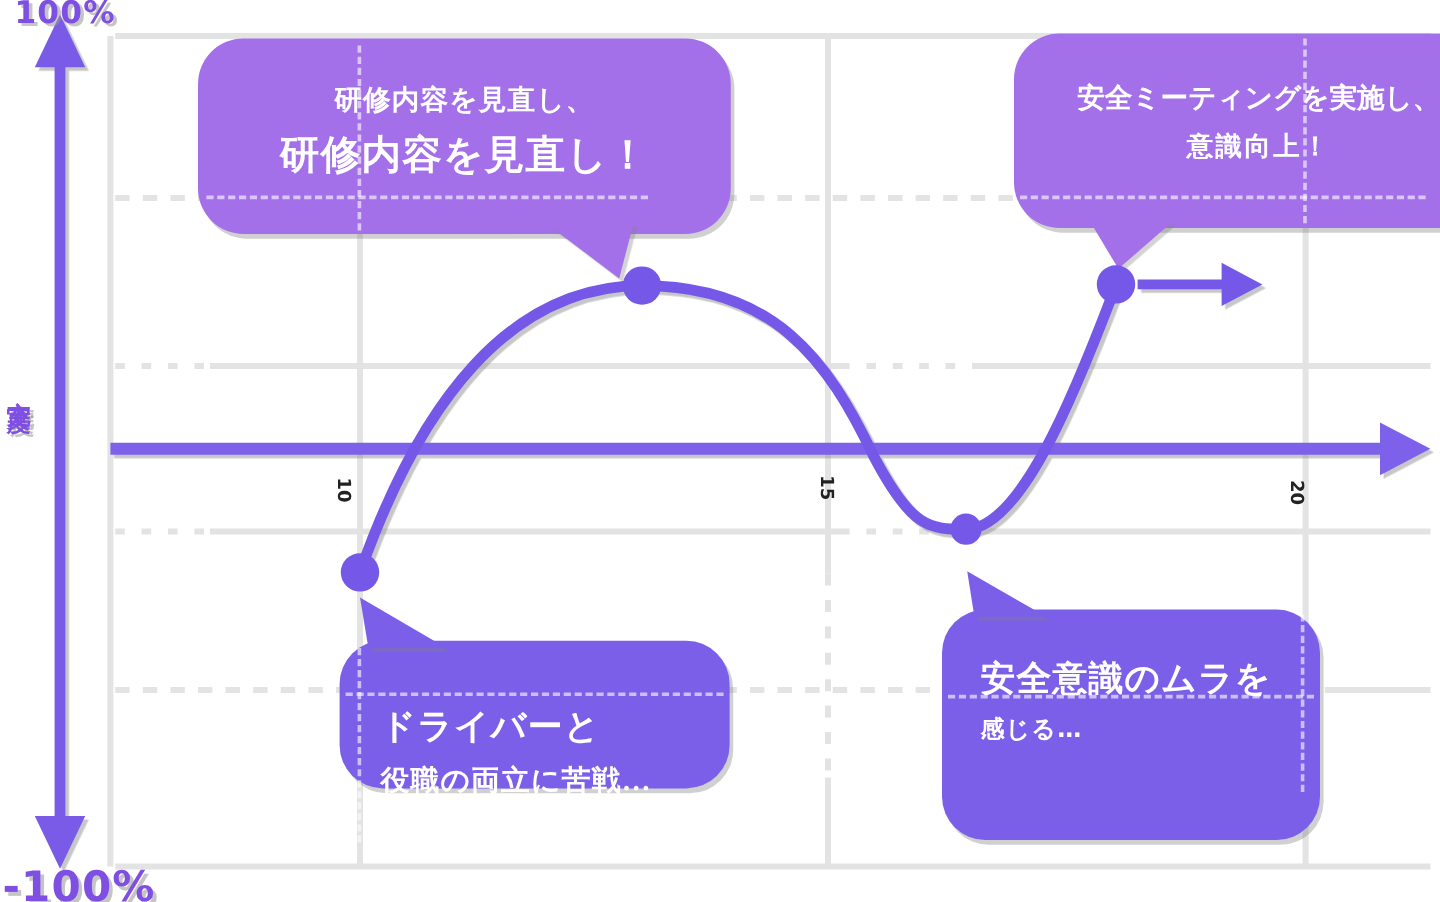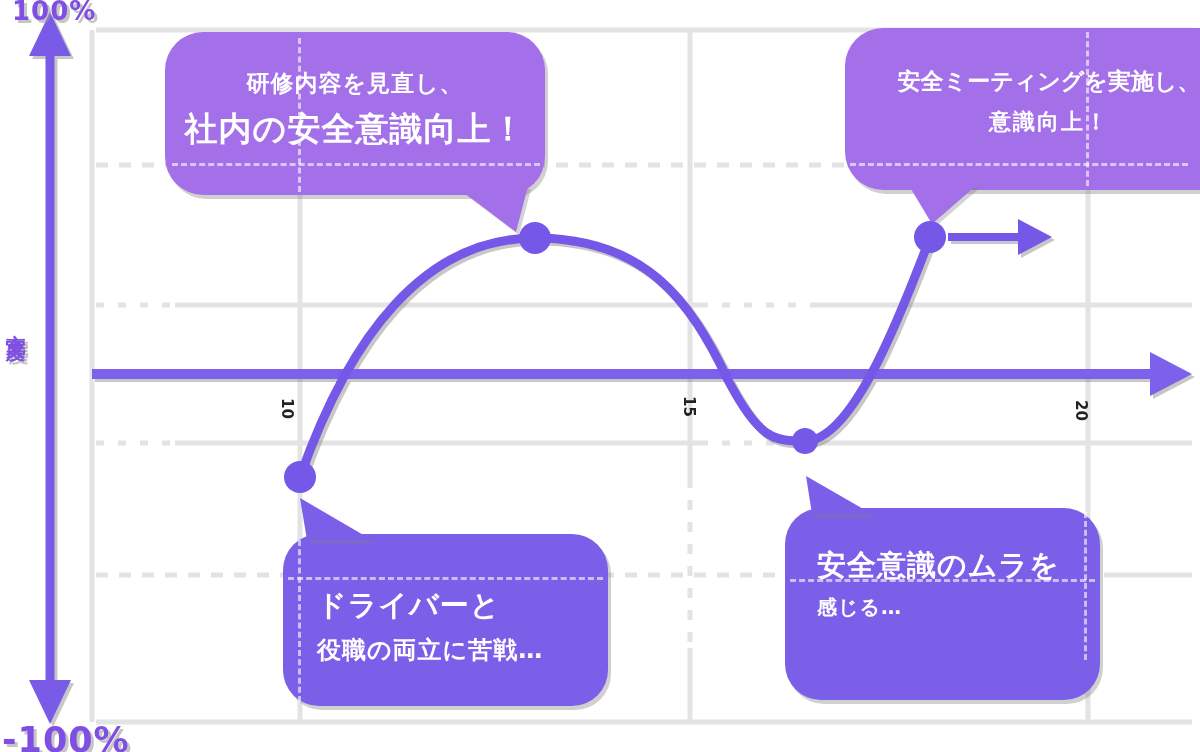--- a/index.html
+++ b/index.html
@@ -14,29 +14,29 @@
   
   .bubble{
     position:absolute;color:#ffffff;font-weight:bold;
     box-shadow:3px 4px 0 rgba(120,120,120,0.35);
   }
   .bubble.top{background:#a470ea;border-radius:38px;text-align:center;}
   .bubble.bottom{background:#7b5fe9;border-radius:36px;text-align:left;}
   .bubble .l1{display:block;}
   .bubble .l2{display:block;}
 
-  #bubble-train{left:165px;top:32px;width:380px;height:163px;}
+  #bubble-train{left:165px;top:32px;width:444px;height:163px;}
   #bubble-train .l1{font-size:23px;margin-top:36px;letter-spacing:1px;}
   #bubble-train .l2{font-size:33px;margin-top:8px;letter-spacing:1px;}
 
   #bubble-meeting{left:845px;top:28px;width:408px;height:162px;}
   #bubble-meeting .l1{font-size:23px;margin-top:38px;}
   #bubble-meeting .l2{font-size:22px;margin-top:10px;letter-spacing:2px;}
 
-  #bubble-driver{left:283px;top:534px;width:325px;height:172px;}
+  #bubble-driver{left:283px;top:534px;width:325px;height:123px;font-family:Liberation Serif, serif;}
   #bubble-driver .l1{font-size:29px;margin:52px 0 0 34px;letter-spacing:1px;}
   #bubble-driver .l2{font-size:24px;margin:8px 0 0 34px;letter-spacing:1px;}
 
   #bubble-mura{left:785px;top:508px;width:315px;height:192px;}
   #bubble-mura .l1{font-size:29px;margin:38px 0 0 32px;letter-spacing:1px;}
   #bubble-mura .l2{font-size:20px;margin:8px 0 0 32px;letter-spacing:1px;}
 
   
   .wdash-h{position:absolute;border-top:3px dashed rgba(255,255,255,0.6);height:0;}
   .wdash-v{position:absolute;border-left:3px dashed rgba(255,255,255,0.6);width:0;}
@@ -106,21 +106,21 @@
              C 645 238, 690 300, 728 380
              C 760 441, 775 441, 805 441
              C 850 441, 895 330, 928 243" stroke="#7558e8" stroke-width="9" fill="none" stroke-linecap="round"></path>
 
     <line x1="948" y1="237" x2="1024" y2="237" stroke="#7558e8" stroke-width="8"></line>
     <polygon points="1052,237 1018,219 1018,255" fill="#7558e8"></polygon>
   </svg>
 
   <div class="bubble top" id="bubble-train">
     <span class="l1">研修内容を見直し、</span>
-    <span class="l2">社内の安全意識向上！</span>
+    <span class="l2">研修内容を見直し！</span>
   </div>
   <div class="bubble top" id="bubble-meeting">
     <span class="l1">安全ミーティングを実施し、</span>
     <span class="l2">意識向上！</span>
   </div>
   <div class="bubble bottom" id="bubble-driver">
     <span class="l1">ドライバーと</span>
     <span class="l2">役職の両立に苦戦…</span>
   </div>
   <div class="bubble bottom" id="bubble-mura">

